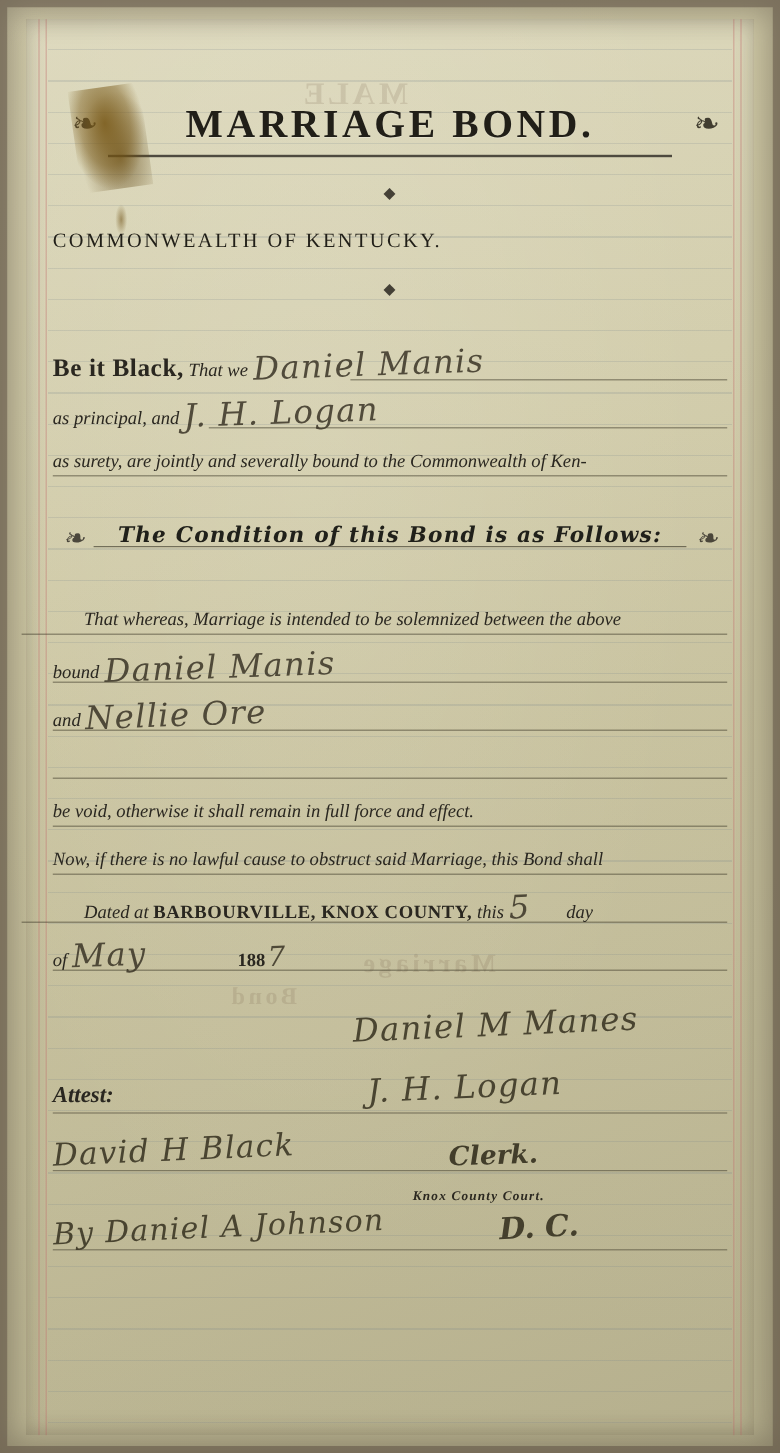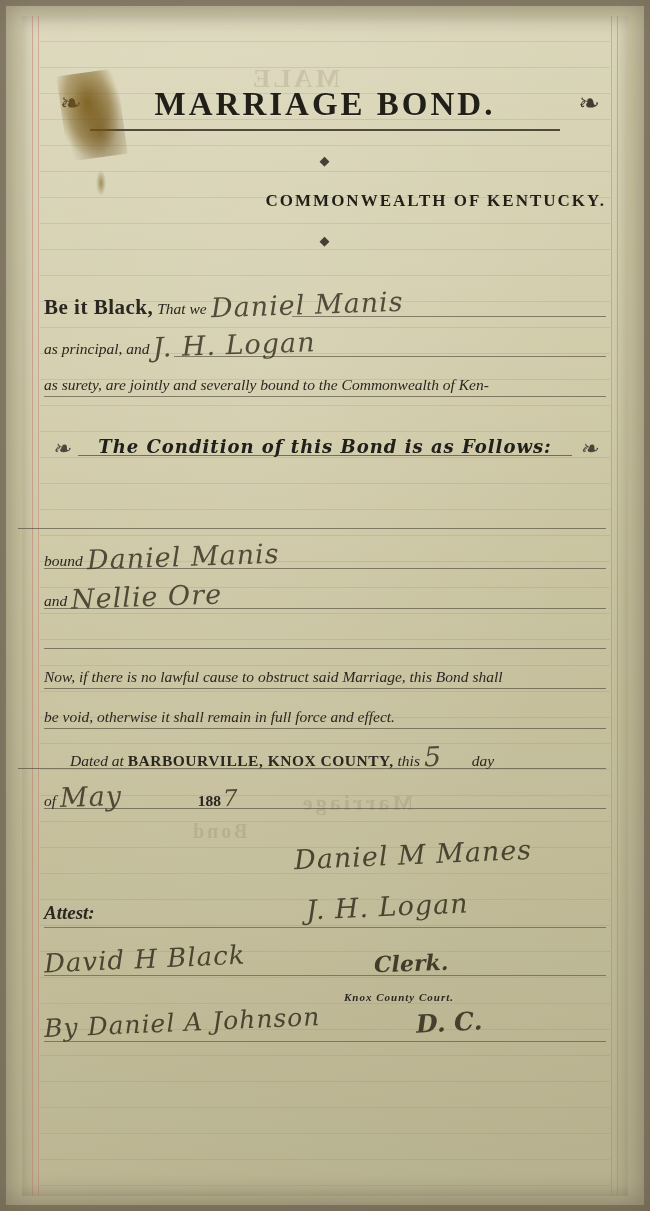--- a/index.html
+++ b/index.html
@@ -163,22 +163,22 @@
   .sub-divider {
     text-align: center;
     color: #2b2720;
     font-size: 13px;
     margin-top: 22px;
     letter-spacing: 1px;
     opacity: .85;
   }
 
   .state {
-    text-align: right;
-    font-weight: bold;
+    text-align: left;
+    font-weight: normal;
     font-size: 17px;
     letter-spacing: 2px;
     margin-top: 22px;
     color: #211f18;
   }
 
   
   .body {
     margin-top: 36px;
     font-size: 15.5px;
@@ -374,46 +374,47 @@
 
 
       <div class="condition">
         <span class="cond-orn l">❧</span>
         <span class="cond-text">The Condition of this Bond is as Follows:</span>
         <span class="cond-orn r">❧</span>
         <div class="cond-rule"></div>
       </div>
 
       <div class="line para indent">
+        <span>That whereas, Marriage is intended to be solemnized between the above</span>
         <span class="ul" style="left:-26px; right:0;"></span>
       </div>
 
       <div class="line">
         <span>bound</span>
         <span class="hand bigger">Daniel Manis</span>
         <span class="ul" style="left:0; right:0;"></span>
       </div>
 
       <div class="line">
         <span>and</span>
         <span class="hand bigger">Nellie Ore</span>
         <span class="ul" style="left:0; right:0;"></span>
       </div>
 
       <div class="line">
         <span class="ul" style="left:0; right:0;"></span>
       </div>
 
       <div class="line">
+        <span>be void, otherwise it shall remain in full force and effect.</span>
+        <span class="ul" style="left:0; right:0;"></span>
+      </div>
+
+      <div class="line">
         <span>Now, if there is no lawful cause to obstruct said Marriage, this Bond shall</span>
-        <span class="ul" style="left:0; right:0;"></span>
-      </div>
-
-      <div class="line">
-        <span>be void, otherwise it shall remain in full force and effect.</span>
         <span class="ul" style="left:0; right:0;"></span>
       </div>
 
       <div class="line indent">
         <span>Dated at</span>
         <span style="font-style:normal;font-weight:bold;letter-spacing:.5px;font-family:Liberation Serif, serif;">BARBOURVILLE, KNOX COUNTY,</span>
         <span>this</span>
         <span class="hand bigger">5</span>
         <span style="margin-left:26px;">day</span>
         <span class="ul" style="left:-26px; right:0;"></span>

